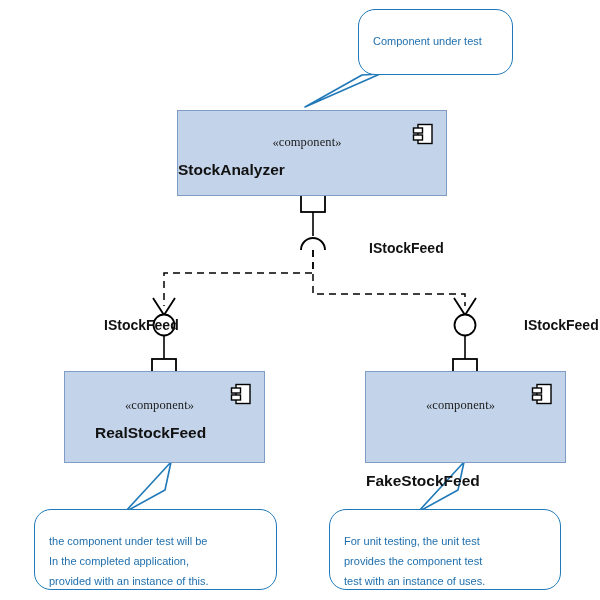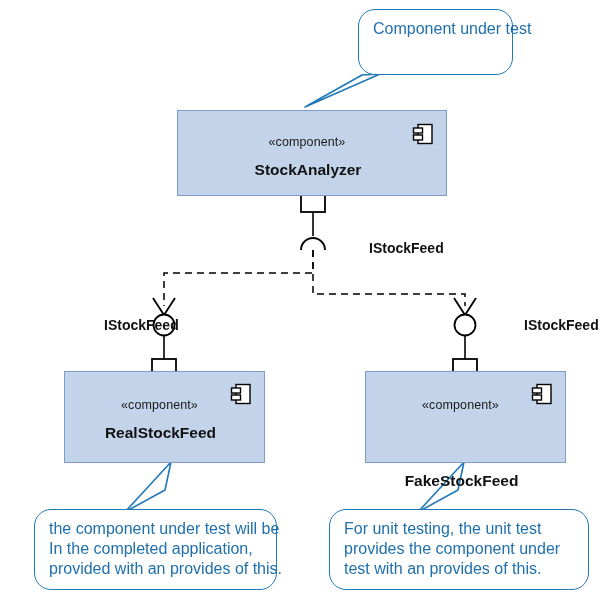--- a/index.html
+++ b/index.html
@@ -32,26 +32,27 @@
     box-sizing: border-box;
   }
   .stereotype {
     position: absolute;
     left: 0;
     right: 10px;
     text-align: center;
     font-size: 12.5px;
     color: #1a1a1a;
     letter-spacing: 0.1px;
+    font-family: Liberation Serif, serif;
   }
   .comp-name {
     position: absolute;
     left: 0;
     right: 8px;
-    text-align: center;
+    text-align: left;
     font-size: 15.5px;
     font-weight: bold;
     color: #111111;
   }
   
   .comp-icon {
     position: absolute;
     width: 22px;
     height: 22px;
   }
@@ -65,23 +66,23 @@
     padding-left: 40px;
   }
   
   .callout {
     position: absolute;
     border: 1.6px solid #2079b8;
     border-radius: 17px;
     background: #ffffff;
     box-sizing: border-box;
     color: #1f6fad;
-    font-size: 16px;
+    font-size: 11px;
     line-height: 20px;
-    padding: 9px 14px;
+    padding: 21px 14px;
   }
   .callout div {
     white-space: nowrap;
   }
 </style>
 </head>
 <body>
 
 <div id="canvas">
 
@@ -121,21 +122,21 @@
       <svg viewBox="0 0 22 22" width="22" height="22" xmlns="http://www.w3.org/2000/svg">
         <rect x="6" y="1.5" width="14" height="19" fill="#ffffff" stroke="#000000" stroke-width="1.4"></rect>
         <rect x="1.5" y="5" width="9" height="5" fill="#ffffff" stroke="#000000" stroke-width="1.4"></rect>
         <rect x="1.5" y="12" width="9" height="5" fill="#ffffff" stroke="#000000" stroke-width="1.4"></rect>
       </svg>
     </div>
   </div>
 
   <div class="component-box" style="left:64px; top:371px; width:201px; height:92px;">
     <div class="stereotype" style="top:26px;">«component»</div>
-    <div class="comp-name" style="top:52px;">RealStockFeed</div>
+    <div class="comp-name" style="top:52px;padding-left:30px;">RealStockFeed</div>
     <div class="comp-icon" style="right:12px; top:11px;">
       <svg viewBox="0 0 22 22" width="22" height="22" xmlns="http://www.w3.org/2000/svg">
         <rect x="6" y="1.5" width="14" height="19" fill="#ffffff" stroke="#000000" stroke-width="1.4"></rect>
         <rect x="1.5" y="5" width="9" height="5" fill="#ffffff" stroke="#000000" stroke-width="1.4"></rect>
         <rect x="1.5" y="12" width="9" height="5" fill="#ffffff" stroke="#000000" stroke-width="1.4"></rect>
       </svg>
     </div>
   </div>
 
   <div class="component-box" style="left:365px; top:371px; width:201px; height:92px;">
@@ -156,22 +157,22 @@
 
   <div class="iface-label" style="left:484px; top:317px;">IStockFeed</div>
 
   <div class="callout" style="left:358px; top:9px; width:155px; height:66px;">
     <div>Component under test</div>
   </div>
 
   <div class="callout" style="left:34px; top:509px; width:243px; height:81px;">
     <div>the component under test will be</div>
     <div>In the completed application,</div>
-    <div>provided with an provides of this.</div>
+    <div>provided with an instance of this.</div>
   </div>
 
-  <div class="callout" style="left:329px; top:509px; width:260px; height:81px;">
+  <div class="callout" style="left:329px; top:509px; width:232px; height:81px;">
     <div>For unit testing, the unit test</div>
-    <div>provides the component under</div>
-    <div>test with an provides of this.</div>
+    <div>provides the component test</div>
+    <div>test with an instance of uses.</div>
   </div>
 
 </div>
 
 </body></html>

